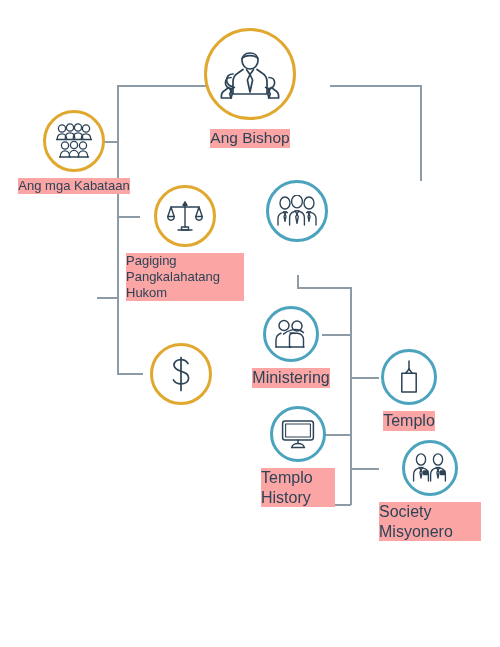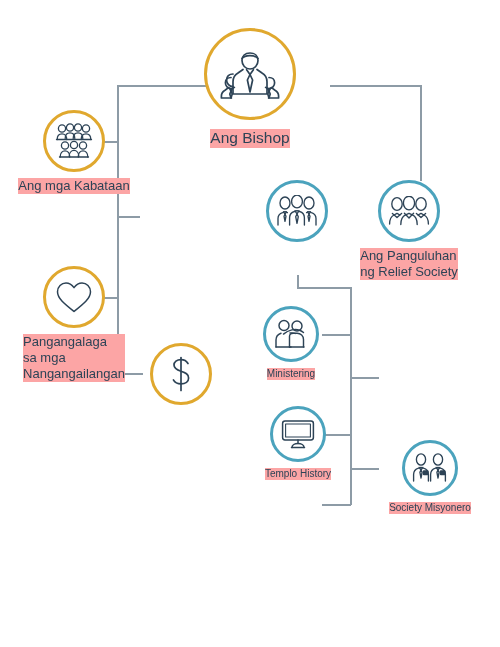--- a/index.html
+++ b/index.html
@@ -33,21 +33,21 @@
     margin-top:6px;
     color:#2d4356;
     text-align:left;
     line-height:1.22;
     white-space:pre-line;
     position:relative;z-index:3;
     background:#fca5a5;
   }
   .lbl-bishop{font-size:15.5px;color:#2d4356;margin-top:9px;}
   .lbl-md{font-size:13px;}
-  .lbl-sm{font-size:10px;}
+  .lbl-sm{font-size:16px;}
 
   
   .sz-bishop{width:92px;height:92px;}
   .sz-lg{width:62px;height:62px;}
   .sz-md{width:56px;height:56px;}
 </style>
 </head>
 <body>
 
 <div id="stage">
@@ -116,33 +116,40 @@
           <path d="M6.2 34c0-3.8 2.2-6.2 4.8-6.2s4.8 2.4 4.8 6.2"></path>
           <path d="M15.2 33.6c0-3.8 2.2-6.2 4.8-6.2s4.8 2.4 4.8 6.2"></path>
           <path d="M24.2 34c0-3.8 2.2-6.2 4.8-6.2s4.8 2.4 4.8 6.2"></path>
           <path d="M5.5 34h29"></path>
         </svg>
       </span>
     </div>
     <div class="label lbl-md">Ang mga Kabataan</div>
   </div>
 
-
-  <div class="node gold" style="left:23px;top:266px;width:102px;">
-    <div class="ring sz-lg">
-      <span>
-        <svg width="38" height="34" viewBox="0 0 38 34" fill="none" stroke="#2d4356" stroke-width="1.5" stroke-linecap="round" stroke-linejoin="round">
-          <path d="M19 31.5C9.5 24 2.5 18.5 2.5 11.8 2.5 6.6 6.4 3 11 3c3 0 5.8 1.6 8 4.6C21.2 4.6 24 3 27 3c4.6 0 8.5 3.6 8.5 8.8 0 6.7-7 12.2-16.5 19.7z"></path>
-        </svg>
-      </span>
-    </div>
-    <div class="label lbl-md">Pangangalaga
-sa mga
-Nangangailangan</div>
-  </div>
+  <div class="node gold" style="left:126px;top:185px;width:118px;">
+    <div class="ring sz-lg">
+      <span>
+        <svg width="36" height="34" viewBox="0 0 36 34" fill="none" stroke="#2d4356" stroke-width="1.4" stroke-linecap="round" stroke-linejoin="round">
+          <path d="M18 3v25"></path>
+            <path d="M4 8h28"></path>
+          <path d="M18 3.2 16 6.2h4L18 3.2z" fill="#2d4356"></path>
+          <path d="M4 8 .8 17.5h6.4L4 8z"></path>
+          <path d="M.8 17.5c0 2.3 1.5 3.7 3.2 3.7s3.2-1.4 3.2-3.7"></path>
+          <path d="M32 8l-3.2 9.5h6.4L32 8z"></path>
+          <path d="M28.8 17.5c0 2.3 1.5 3.7 3.2 3.7s3.2-1.4 3.2-3.7"></path>
+          <path d="M11 31h14"></path>
+            <path d="M14.5 28h7v3h-7z"></path>
+        </svg>
+      </span>
+    </div>
+    <div class="label lbl-md">Pagiging
+Pangkalahatang Hukom</div>
+  </div>
+
 
   <div class="node gold" style="left:122px;top:343px;width:118px;">
     <div class="ring sz-lg">
       <span>
         <svg width="28" height="38" viewBox="0 0 28 38" fill="none" stroke="#2d4356" stroke-width="1.7" stroke-linecap="round" stroke-linejoin="round">
           <path d="M14 2.5v33"></path>
           <path d="M21 8.5c-1.4-2.4-4-3.8-7-3.8-4.2 0-7 2.2-7 5.4 0 3.4 2.6 4.8 7 6.2 4.6 1.5 7.6 2.8 7.6 6.6 0 3.6-3.2 6-7.6 6-3.4 0-6.2-1.4-7.6-4"></path>
         </svg>
       </span>
     </div>
@@ -162,58 +169,53 @@
           <path d="M21 19l-1.3 2.7 1.3 6.6 1.3-6.6L21 19z"></path>
           <path d="M7.6 16.8 9 19.2l1.4-2.4"></path>
           <path d="M9 19.2l-1 2 1 5.2 1-5.2-1-2z"></path>
           <path d="M31.6 16.8 33 19.2l1.4-2.4"></path>
           <path d="M33 19.2l-1 2 1 5.2 1-5.2-1-2z"></path>
         </svg>
       </span>
     </div>
   </div>
 
-  <div class="node teal" style="left:358px;top:180px;width:102px;">
-    <div class="ring sz-lg">
-      <span>
-        <svg width="42" height="30" viewBox="0 0 42 30" fill="none" stroke="#2d4356" stroke-width="1.35" stroke-linecap="round" stroke-linejoin="round">
-          <ellipse cx="9" cy="8" rx="5.2" ry="6.4"></ellipse>
-          <ellipse cx="33" cy="8" rx="5.2" ry="6.4"></ellipse>
-          <ellipse cx="21" cy="7" rx="5.6" ry="6.8"></ellipse>
-          <path d="M1.6 28c0-4.6 1.6-7.6 4.4-9l3-1.6 3 1.6"></path>
-          <path d="M40.4 28c0-4.6-1.6-7.6-4.4-9l-3-1.6-3 1.6"></path>
-          <path d="M12.8 28.5c0-5 1.8-8.2 4.8-9.6l3.4-1.6 3.4 1.6c3 1.4 4.8 4.6 4.8 9.6"></path>
-          <path d="M4.4 17.5 9 21.5l4.6-4"></path>
-          <path d="M28.4 17.5 33 21.5l4.6-4"></path>
-          <path d="M16.4 17.3 21 22l4.6-4.7"></path>
-        </svg>
-      </span>
-    </div>
-    <div class="label lbl-md">Ang Panguluhan
-ng Relief Society</div>
-  </div>
 
   <div class="node teal" style="left:261px;top:306px;width:60px;">
     <div class="ring sz-md">
       <span>
         <svg width="36" height="30" viewBox="0 0 36 30" fill="none" stroke="#2d4356" stroke-width="1.45" stroke-linecap="round" stroke-linejoin="round">
           <circle cx="11" cy="6.5" r="5"></circle>
           <circle cx="24" cy="7" r="5"></circle>
           <path d="M3 28v-7c0-3.4 2-5.8 5-6.8"></path>
           <path d="M3 28h15"></path>
           <path d="M17 14c2.6-.4 5 .4 5 .4"></path>
           <path d="M16.5 28V17.4c0-2 1.6-3.2 3.6-3.2h4c3.6 0 6.4 2.6 6.4 6.4V28"></path>
           <path d="M16.5 28h14.5"></path>
           <path d="M30.5 13.5c-2.8-2.4-7-3.6-11.6-2.6-3.6.8-6.6 2.6-8.4 4.2"></path>
         </svg>
       </span>
     </div>
     <div class="label lbl-sm">Ministering</div>
   </div>
 
+  <div class="node teal" style="left:379px;top:349px;width:60px;">
+    <div class="ring sz-md">
+      <span>
+        <svg width="28" height="34" viewBox="0 0 28 34" fill="none" stroke="#2d4356" stroke-width="1.5" stroke-linecap="round" stroke-linejoin="round">
+          <path d="M14 1v8"></path>
+          <path d="M14 9l-3.2 4.2"></path>
+          <path d="M14 9l3.2 4.2"></path>
+          <path d="M10.8 13.2h-4V32h14.4V13.2h-4"></path>
+          <path d="M10.8 13.2h6.4"></path>
+        </svg>
+      </span>
+    </div>
+    <div class="label lbl-sm">Templo</div>
+  </div>
 
   <div class="node teal" style="left:261px;top:406px;width:74px;">
     <div class="ring sz-md">
       <span>
         <svg width="34" height="30" viewBox="0 0 34 30" fill="none" stroke="#2d4356" stroke-width="1.5" stroke-linecap="round" stroke-linejoin="round">
           <rect x="1.6" y="2" width="30.8" height="19" rx="2.4"></rect>
           <path d="M4.6 5h24.8v13H4.6z" stroke-width="1.1"></path>
           <path d="M17 21v3.6"></path>
           <path d="M11 28.5c0-2.2 2.6-3.9 6-3.9s6 1.7 6 3.9"></path>
           <path d="M10.5 28.5h13"></path>

